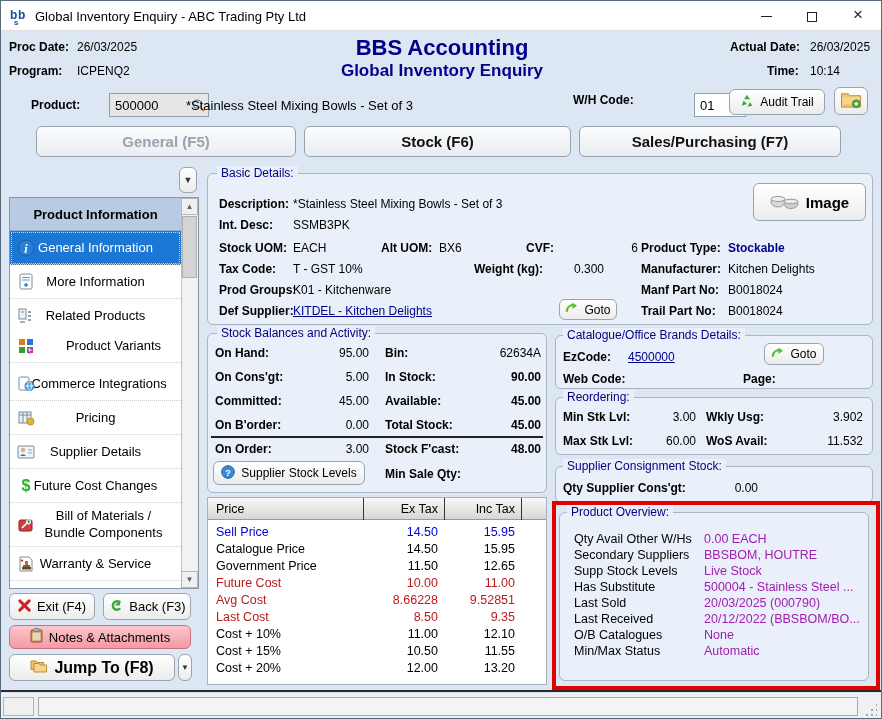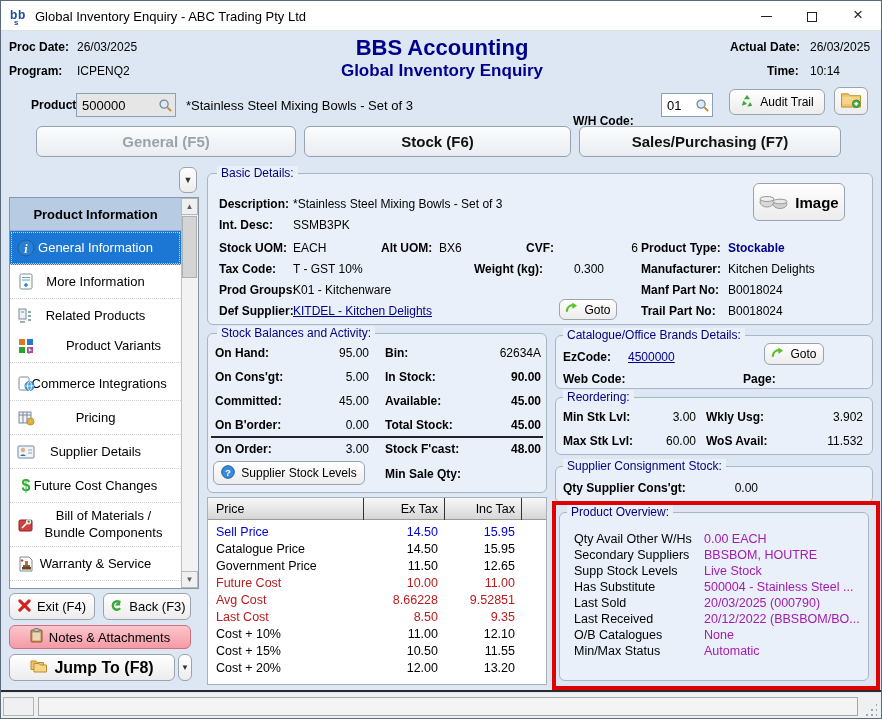--- a/index.html
+++ b/index.html
@@ -29,21 +29,21 @@
     font-size:15px; font-weight:bold; color:#111; cursor:pointer;
   }
   .tab.disabled { color:#9aa2ab; cursor:default; }
   .side-item {
     position:absolute; left:9px; width:171px; display:flex; align-items:center; justify-content:center;
     font-size:13px; color:#000; background:#fff; border-bottom:1px dotted #cfcfcf; cursor:pointer; text-align:center;
   }
   .side-item .ic { position:absolute; left:5px; width:22px; height:20px; display:flex; align-items:center; justify-content:center; }
   .side-item.sel { background:#1b76d4; color:#fff; outline:1px dotted #f0c8a0; outline-offset:-2px; }
   .sb-arrow { position:absolute; width:17px; height:17px; background:#f0f0f0; border:1px solid #b8b8b8; color:#606060; font-size:8px; display:flex; align-items:center; justify-content:center; cursor:pointer; }
-  .field { position:absolute; border:1px solid #8aa0b8; background:#fff; display:flex; align-items:center; }
+  .field { position:absolute; border:1px solid #8aa0b8; background:#fff; display:flex; align-items:center;margin-left:33px; }
   .field .ftext { flex:1; padding:0 5px; font-size:13px; color:#000; }
   .mag { width:20px; height:20px; display:flex; align-items:center; justify-content:center; }
   .ptable { position:absolute; background:#fff; border:1px solid #a8b0ba; }
   .phead { position:absolute; left:0; top:0; width:100%; height:22px; background:linear-gradient(#f8f8f8,#d6d6d6); border-bottom:1px solid #9a9a9a; }
   .pcell { position:absolute; font-size:12.5px; white-space:nowrap; }
   .r-blue { color:#0000D4; }
   .r-red { color:#b91c1c; }
   .vbold { font-weight:bold; }
   .ov-row-label { position:absolute; left:14px; font-size:12.5px; color:#000; white-space:nowrap; }
   .ov-row-value { position:absolute; left:144px; font-size:12.5px; color:#a21caf; white-space:nowrap; }
@@ -94,21 +94,21 @@
     <span class="ftext">500000</span>
     <span class="mag">
       <svg width="15" height="15" viewBox="0 0 16 16">
           <circle cx="6.5" cy="6.5" r="4.3" fill="#dceaf8" stroke="#7a8a99" stroke-width="1.4"></circle>
           <line x1="10" y1="10" x2="14" y2="14" stroke="#c09040" stroke-width="2.2"></line>
         </svg>
     </span>
   </div>
   <span class="abs val" style="left:185px;top:97px;font-size:13px;">*Stainless Steel Mixing Bowls - Set of 3</span>
 
-  <span class="abs lbl" style="left:572px;top:113px;">W/H Code:</span>
+  <span class="abs lbl" style="left:572px;top:92px;">W/H Code:</span>
   <div class="field" style="left:660px;top:92px;width:52px;height:24px;">
     <span class="ftext">01</span>
     <span class="mag">
       <svg width="15" height="15" viewBox="0 0 16 16">
           <circle cx="6.5" cy="6.5" r="4.3" fill="#dceaf8" stroke="#7a8a99" stroke-width="1.4"></circle>
           <line x1="10" y1="10" x2="14" y2="14" stroke="#c09040" stroke-width="2.2"></line>
         </svg>
     </span>
   </div>
 
@@ -322,21 +322,21 @@
   <div class="btn" style="left:558px;top:298px;width:58px;height:21px;">
     <span><svg width="13" height="12" viewBox="0 0 14 12">
           <path d="M2 10 C2 4 7 3 9 3" fill="none" stroke="#5cc030" stroke-width="2.4"></path>
           <path d="M8 0 l5 3.5 -5 3.5 z" fill="#5cc030"></path>
         </svg></span>
     <span>Goto</span>
   </div>
   <span class="abs lbl" style="left:640px;top:303px;">Trail Part No:</span>
   <span class="abs val" style="left:727px;top:303px;">B0018024</span>
 
-  <div class="btn" style="left:752px;top:182px;width:92px;height:38px;font-size:15px;font-weight:bold;">
+  <div class="btn" style="left:752px;top:182px;width:113px;height:38px;font-size:15px;font-weight:bold;">
     <span><svg width="30" height="18" viewBox="0 0 30 18">
           <ellipse cx="8" cy="10" rx="7" ry="5" fill="#d8d8d8" stroke="#9a9a9a"></ellipse>
           <ellipse cx="8" cy="7" rx="7" ry="2.5" fill="#eeeeee" stroke="#9a9a9a"></ellipse>
           <ellipse cx="21" cy="12" rx="7" ry="4.5" fill="#cfcfcf" stroke="#9a9a9a"></ellipse>
           <ellipse cx="21" cy="9.5" rx="7" ry="2.3" fill="#e8e8e8" stroke="#9a9a9a"></ellipse>
         </svg></span>
     <span>Image</span>
   </div>
 
   <div class="gbox" style="left:206px;top:332px;width:340px;height:160px;"></div>

